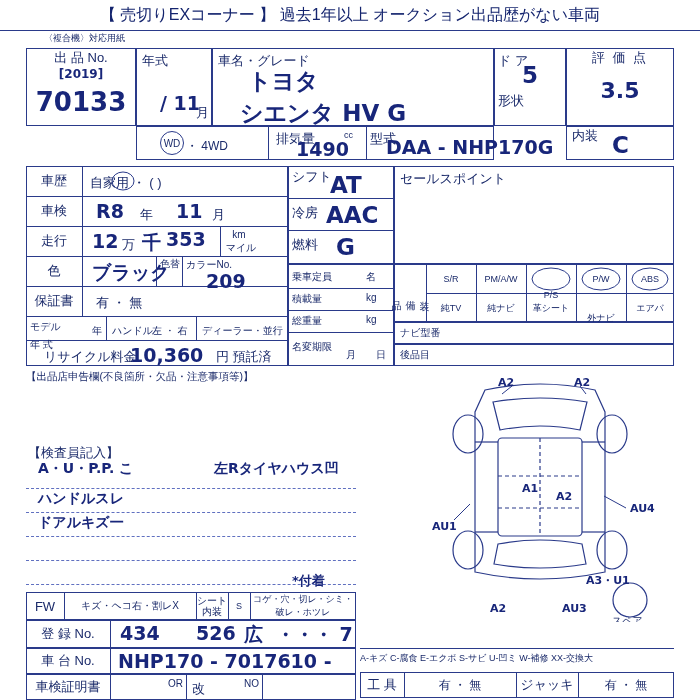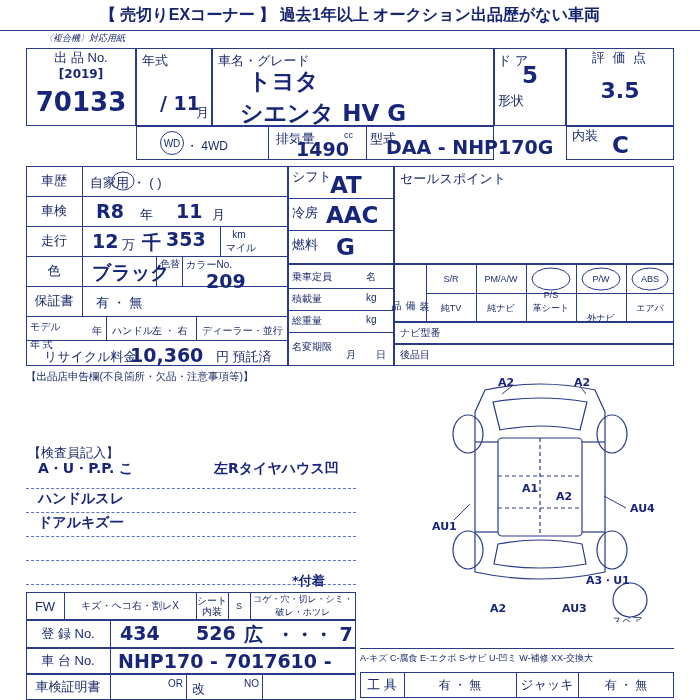--- a/index.html
+++ b/index.html
@@ -1,21 +1,21 @@
 <!DOCTYPE html>
 <html><head>
 <meta charset="utf-8">
 <style>
   html,body{margin:0;padding:0;}
   body{width:700px;height:700px;background:#fff;font-family:"Liberation Sans",sans-serif;
        color:#1a2a6a;overflow:hidden;position:relative;}
   .sheet{position:absolute;left:0;top:0;width:700px;height:700px;}
   .hdr{position:absolute;left:0;top:0;width:700px;height:30px;
        display:flex;align-items:center;justify-content:center;
-       font-size:16px;font-weight:bold;color:#14246e;letter-spacing:0px;}
+       font-size:16px;font-weight:normal;color:#14246e;letter-spacing:0px;}
   
   .cell{position:absolute;box-sizing:border-box;}
   .bx{border:1px solid #2a3a8a;}
   .lbl{font-size:13px;color:#1a2a6a;}
   .hand{font-family:"DejaVu Sans",sans-serif;color:#18267a;font-weight:bold;}
   .hdw{font-size:19px;}
   .hdwl{font-size:23px;}
   .hdws{font-size:14px;}
   .small{font-size:9px;}
   .tiny{font-size:10px;}
@@ -25,21 +25,21 @@
   .circleovl{border-radius:50%;border:1px solid #2a3a8a;}
   svg{display:block;}
 </style>
 </head>
 <body>
 
 <div class="sheet">
 
   <div class="hdr">【 売切りEXコーナー 】 過去1年以上 オークション出品歴がない車両</div>
   <div class="cell" style="left:0;top:30px;width:700px;height:1px;background:#2a3a8a;"></div>
-  <div class="cell small" style="left:44px;top:32px;font-style:italic;">〈複合機〉対応用紙</div>
+  <div class="cell small" style="left:44px;top:32px;">〈複合機〉対応用紙</div>
 
   <div class="cell bx" style="left:26px;top:48px;width:110px;height:78px;"></div>
   <div class="cell lbl ctr" style="left:26px;top:50px;width:110px;height:16px;">出 品 No.</div>
   <div class="cell hand hdws ctr" style="left:26px;top:66px;width:110px;height:16px;font-size:12px;">[2019]</div>
   <div class="cell hand ctr" style="left:26px;top:84px;width:110px;height:36px;font-size:26px;">70133</div>
 
   <div class="cell bx" style="left:136px;top:48px;width:76px;height:78px;"></div>
   <div class="cell lbl" style="left:142px;top:52px;">年式</div>
   <div class="cell hand hdw" style="left:160px;top:92px;">/ 11</div>
   <div class="cell lbl" style="left:196px;top:104px;">月</div>

